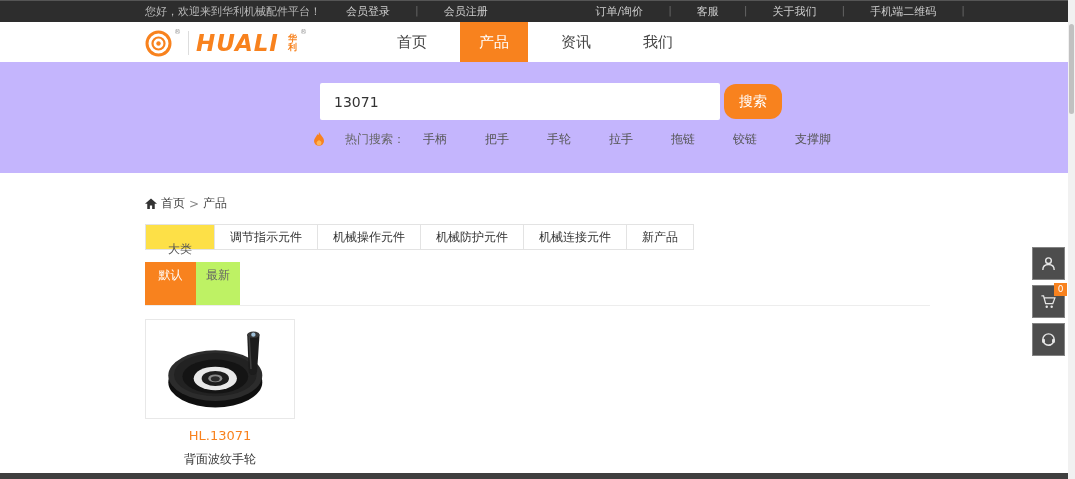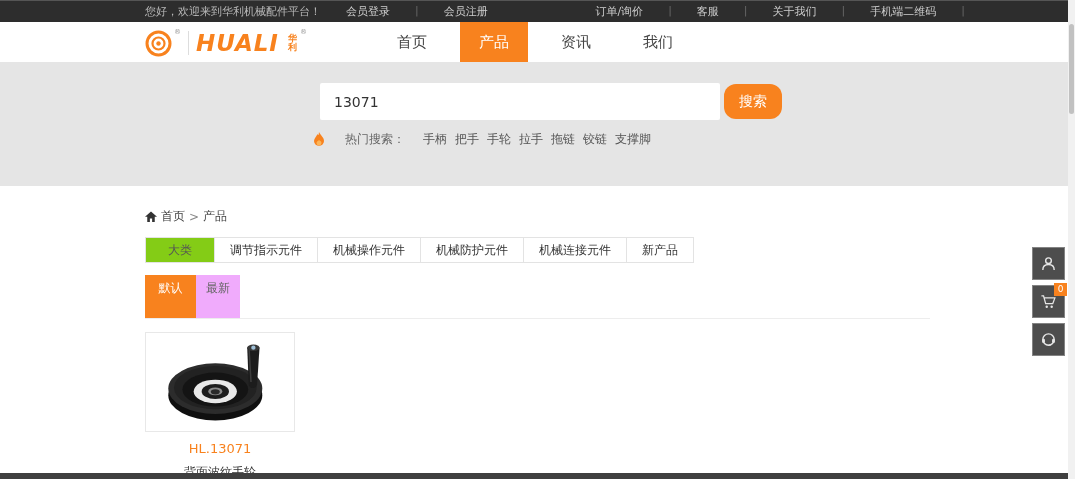--- a/index.html
+++ b/index.html
@@ -25,49 +25,49 @@
   .brand-text { color:#f8821e; font-weight:bold; font-style:italic;
     font-size:23px; letter-spacing:1px; line-height:40px; }
   .brand-cn { color:#f8821e; font-weight:bold; font-size:9px; line-height:9px;
     width:10px; display:inline-block; margin-left:2px; }
   .nav { position:absolute; left:233px; top:0; display:flex; height:40px; }
   .nav-item { width:68px; margin-right:14px; text-align:center; line-height:40px;
     font-size:15px; color:#444; cursor:pointer; }
   .nav-item.active { background:#f8821e; color:#fff; }
 
   
-  .search-section { height:124px; background:#e5e5e5; padding-top:21px;padding-left:24px; }
+  .search-section { height:111px; background:#c4b5fd; padding-top:21px;padding-left:24px; }
   .search-row { display:flex; margin-left:163px; }
   .search-input { width:400px; height:37px; border:0; border-radius:2px;
     background:#fff; padding:0 14px; font-size:14px; color:#333; outline:none;
     font-family:"DejaVu Sans","Liberation Sans",sans-serif; }
   .search-btn { width:58px; height:35px; margin-left:4px; margin-top:1px;
     background:#f8821e; color:#fff; border:0; border-radius:12px; font-size:14px;
     cursor:pointer; font-family:"DejaVu Sans","Liberation Sans",sans-serif; }
   .hot-row { display:flex; align-items:center; margin:11px 0 0 156px;
     font-size:12px; color:#666; }
   .hot-label { margin-left:20px;text-align:center; }
-  .hot-terms { display:flex; gap:8px; margin-left:18px; color:#555; }
+  .hot-terms { display:flex; gap:38px; margin-left:18px; color:#555; }
   .hot-terms span { cursor:pointer; }
 
   
   .breadcrumb { margin-top:22px; font-size:12px; color:#444;
     display:flex; align-items:center; gap:4px; }
   .crumb-sep { color:#888; }
 
   .cat-row { display:flex; margin-top:12px; }
   .cat-item { height:26px; line-height:24px; border:1px solid #e3e3e3;
     background:#fff; font-size:12px; color:#333; padding:0 15px;
     margin-left:-1px; cursor:pointer; text-align:center; }
-  .cat-item.first { margin-left:0; width:70px; padding:0; background:#84cc16; color:#555; }
+  .cat-item.first { margin-left:0; width:70px; padding:12px; background:#fde047; color:#555; }
 
   .sort-row { display:flex; margin-top:12px; border-bottom:1px solid #ededed; }
   .sort-tab { height:43px; line-height:26px; font-size:12px; text-align:center; cursor:pointer; }
   .sort-tab.active { width:51px; background:#f8821e; color:#fff; }
-  .sort-tab.plain { width:44px; background:#f0abfc; color:#666; }
+  .sort-tab.plain { width:44px; background:#bef264; color:#666; }
 
   .product-card { margin-top:13px; width:150px; }
   .product-img { width:150px; height:100px; border:1px solid #e8e8e8;
     background:#fff; display:flex; align-items:center; justify-content:center;
     cursor:pointer; }
   .product-code { margin-top:9px; text-align:center; font-size:13px;
     color:#f8821e; cursor:pointer; }
   .product-name { margin-top:8px; text-align:center; font-size:12px; color:#333; }
 
   

